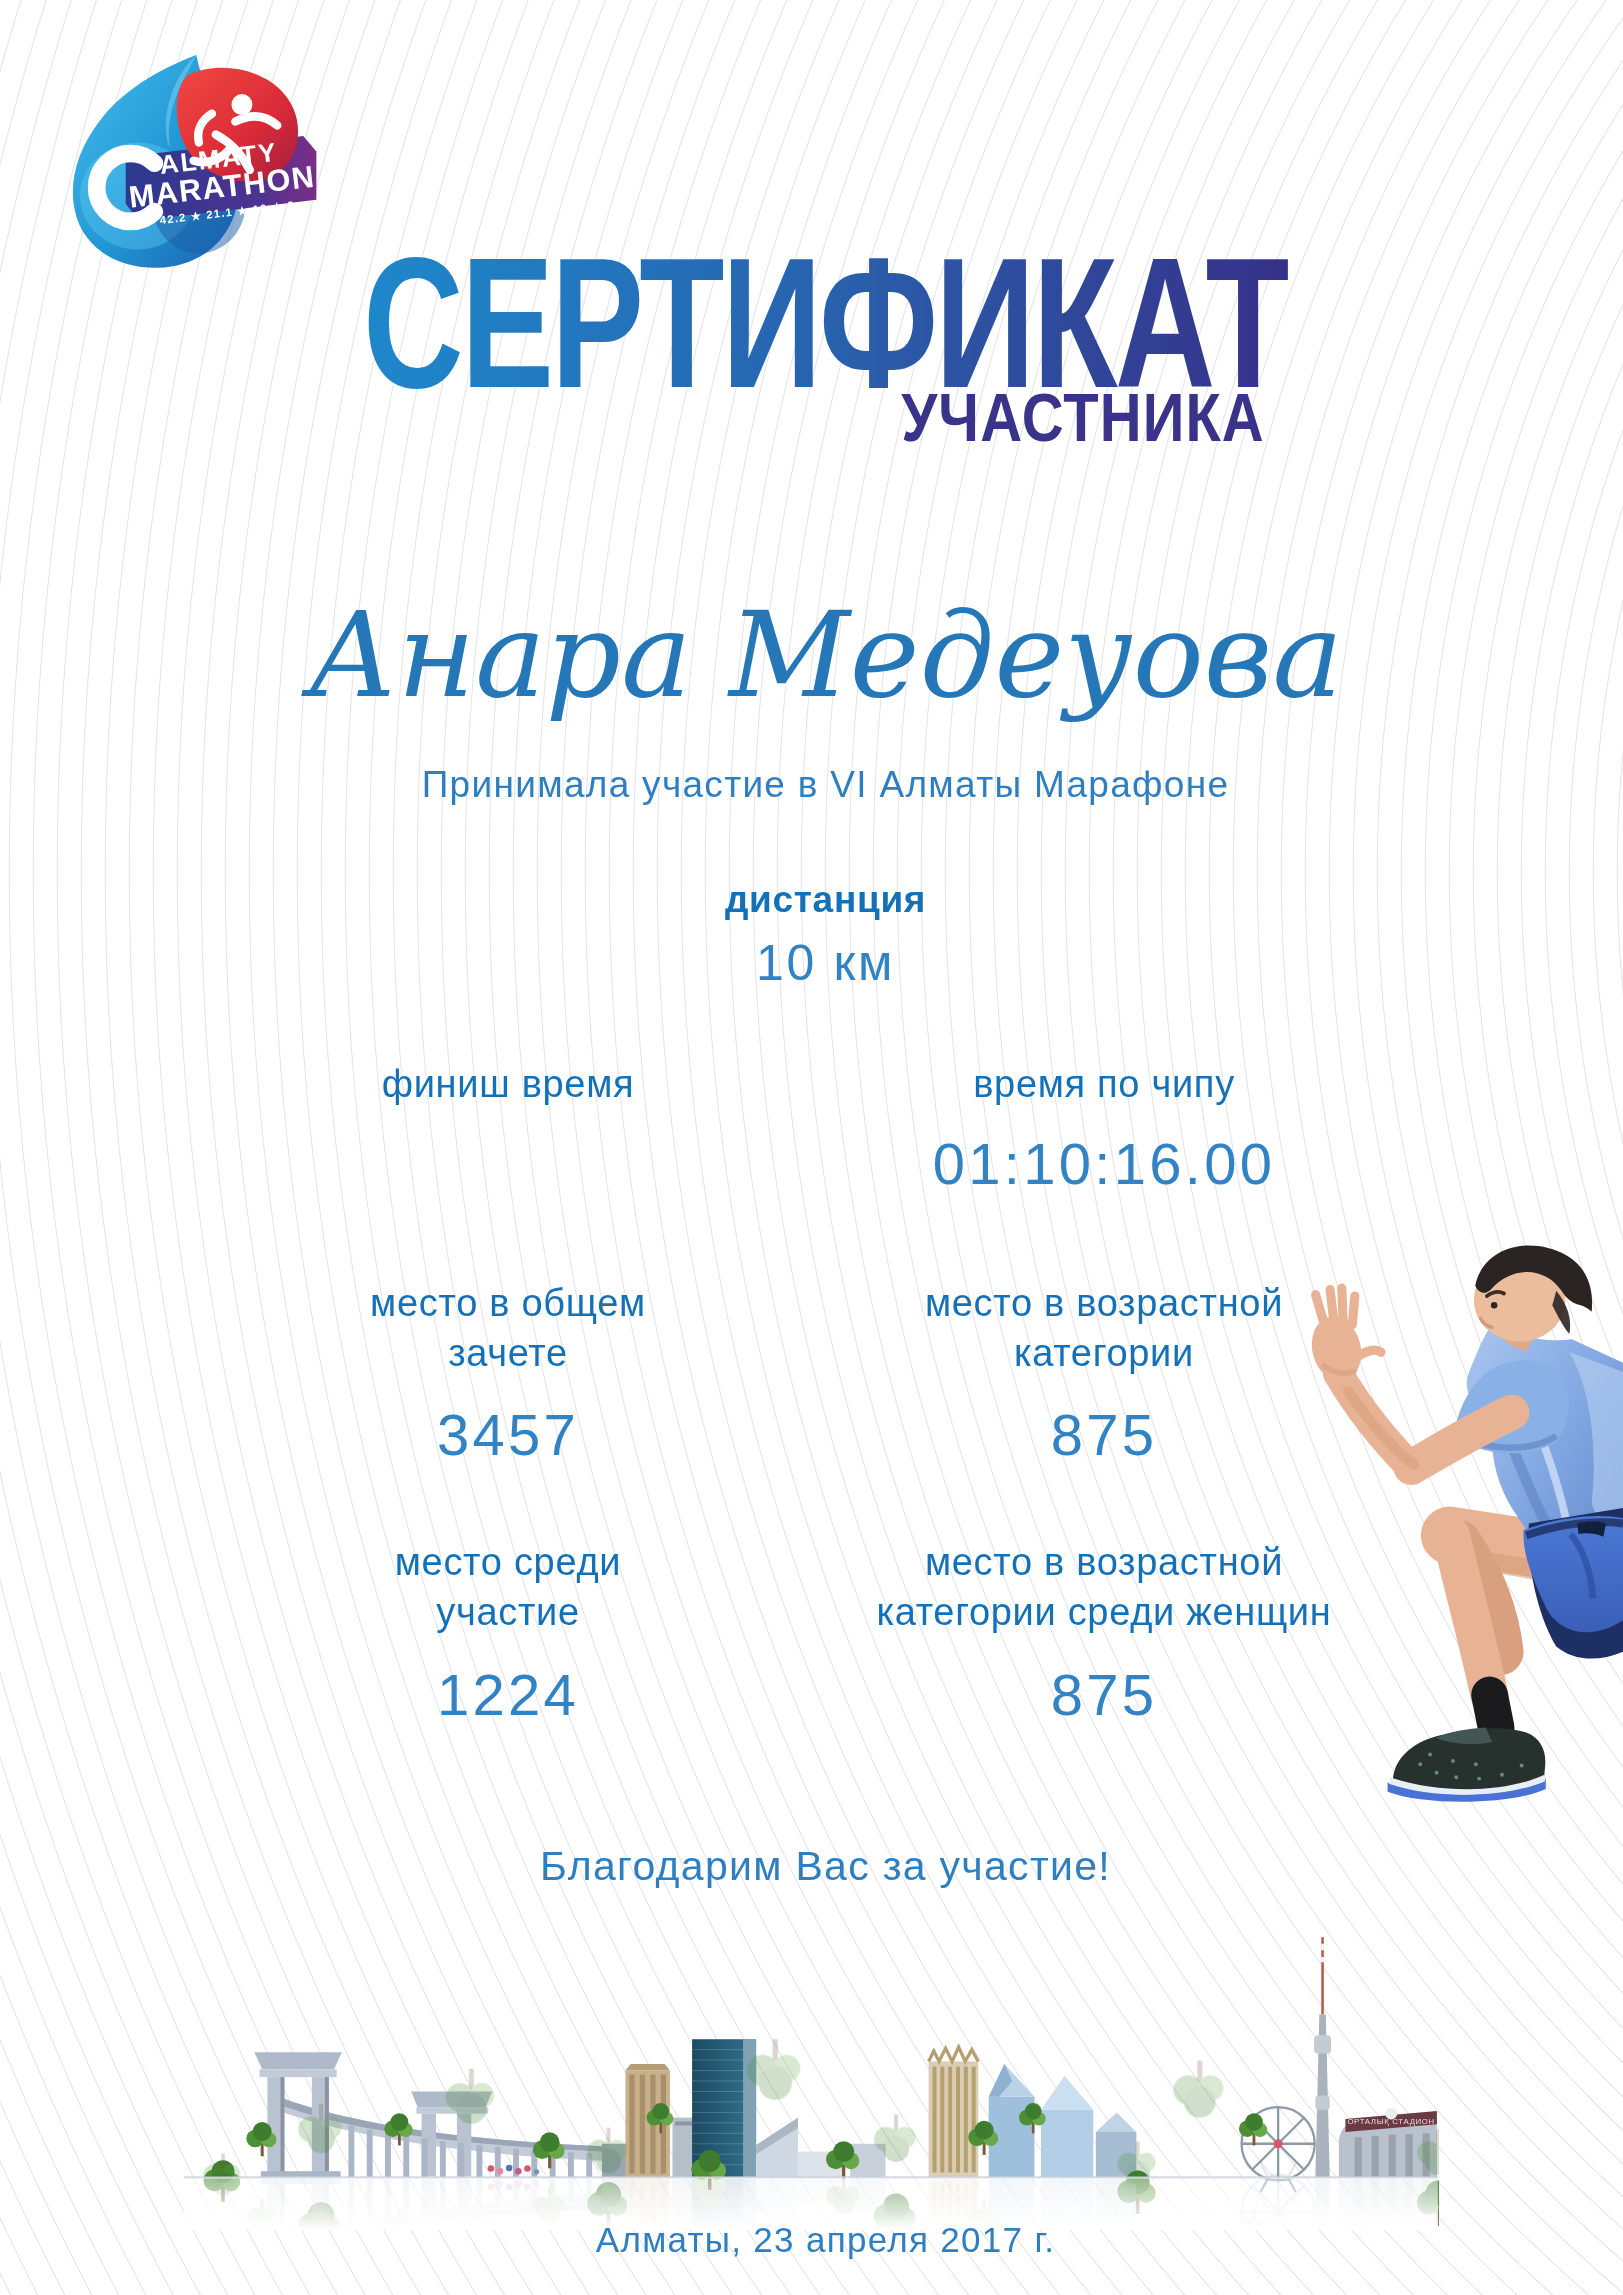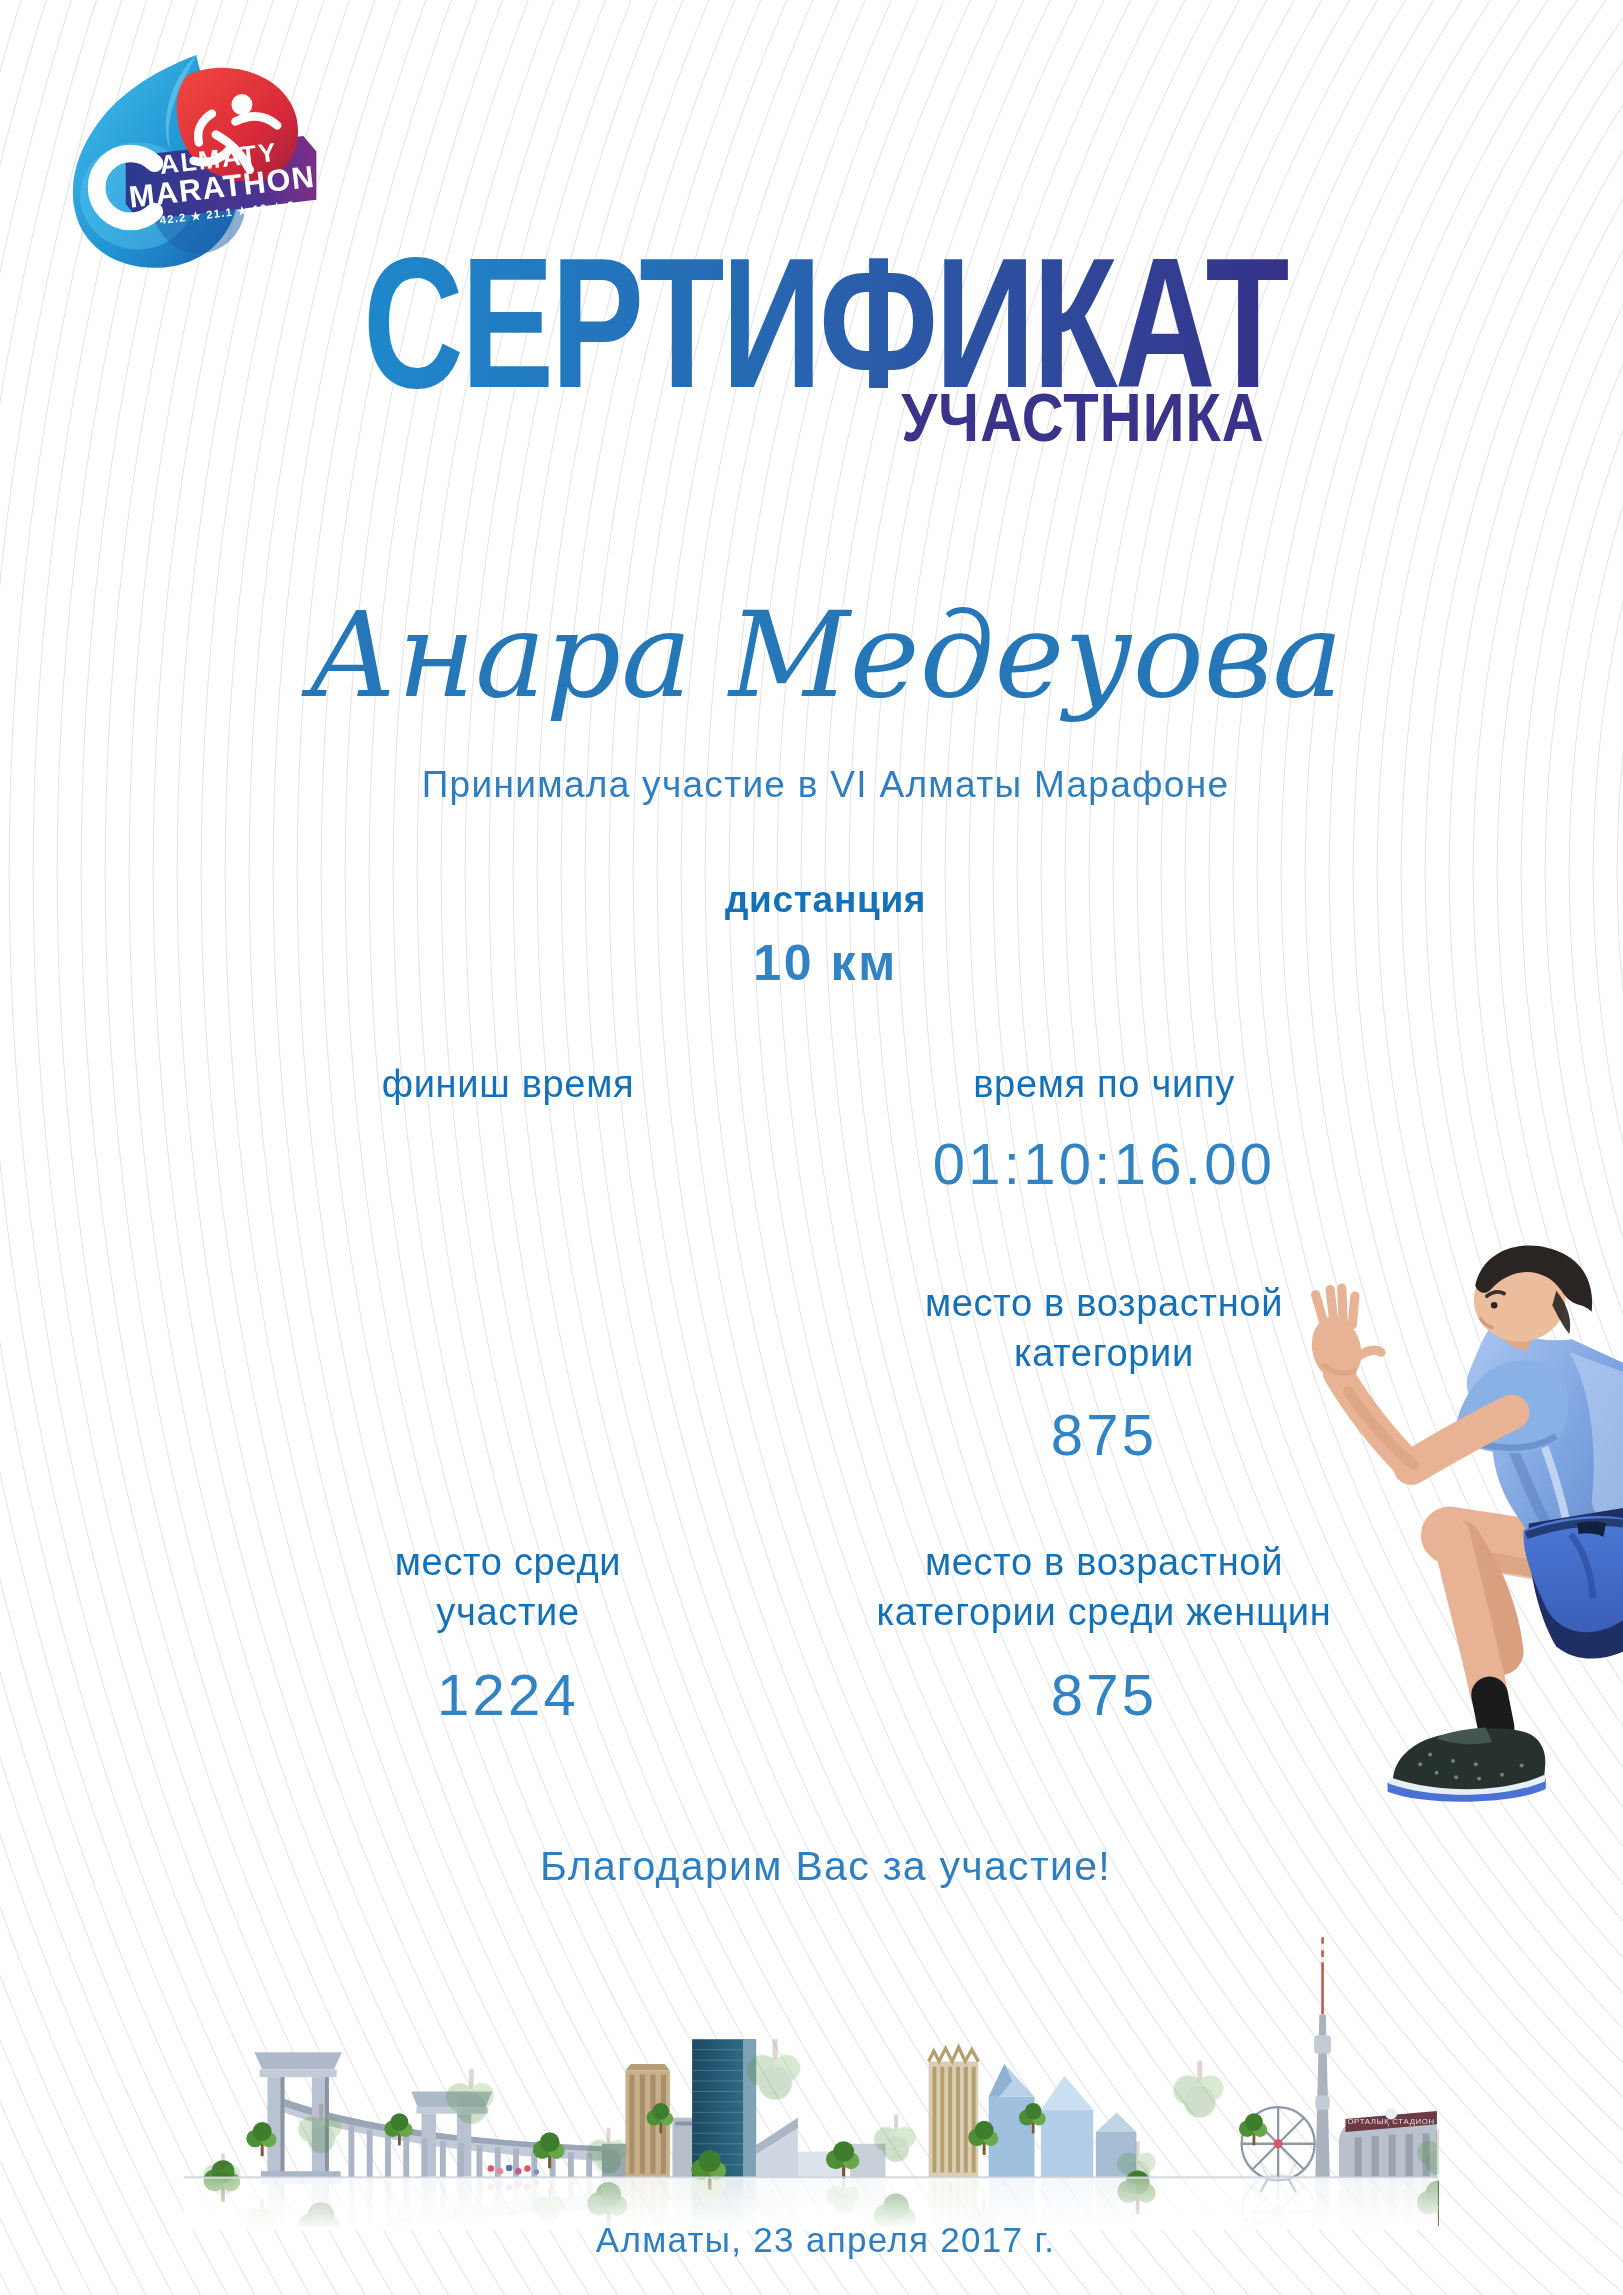--- a/index.html
+++ b/index.html
@@ -38,21 +38,21 @@
   
   .runner-name{
     top:585px;
     font-family:"DejaVu Serif","Liberation Serif",serif;
     font-style:italic;font-size:118px;line-height:1.2;color:#2677b7;
   }
   .participation{top:761px;font-size:37px;font-weight:400;letter-spacing:1.3px;color:#2f7fc0;line-height:1.28;}
 
   
   .dist-label{top:876px;font-size:37px;font-weight:700;letter-spacing:0.7px;color:#1471b8;line-height:1.3;}
-  .dist-value{top:931px;font-size:50px;font-weight:700;letter-spacing:2.6px;color:#3183c4;line-height:1.3;text-align:center;}
+  .dist-value{top:931px;font-size:50px;font-weight:400;letter-spacing:2.6px;color:#3183c4;line-height:1.3;text-align:center;}
 
   
   .stat-col-l{left:181px;width:654px;}
   .stat-col-r{left:777px;width:654px;}
   .stat{position:absolute;text-align:center;}
   .stat .lbl{font-size:38px;font-weight:400;letter-spacing:0.7px;color:#1471b8;line-height:1.31;margin:0 auto;max-width:497px;white-space:normal;}
   .stat .val{font-size:58px;font-weight:400;letter-spacing:3.3px;color:#3183c4;line-height:1.2;}
   .row1{top:1060px;} .row1 .val{margin-top:19.6px;}
   .row2{top:1279px;} .row2 .val{margin-top:21px;}
   .row3{top:1538px;} .row3 .val{margin-top:22px;}
@@ -131,20 +131,24 @@
 
   <div class="center-line dist-label">дистанция</div>
   <div class="center-line dist-value">10 км</div>
 
   <div class="stat stat-col-l row1">
     <div class="lbl">финиш время</div>
   </div>
   <div class="stat stat-col-r row1">
     <div class="lbl">время по чипу</div>
     <div class="val">01:10:16.00</div>
+  </div>
+  <div class="stat stat-col-l row2">
+    <div class="lbl" style="max-width:366px;">место в общем зачете</div>
+    <div class="val">3457</div>
   </div>
   <div class="stat stat-col-r row2">
     <div class="lbl" style="max-width:419px;">место в возрастной категории</div>
     <div class="val">875</div>
   </div>
   <div class="stat stat-col-l row3">
     <div class="lbl" style="max-width:314px;">место среди участие</div>
     <div class="val">1224</div>
   </div>
   <div class="stat stat-col-r row3">

